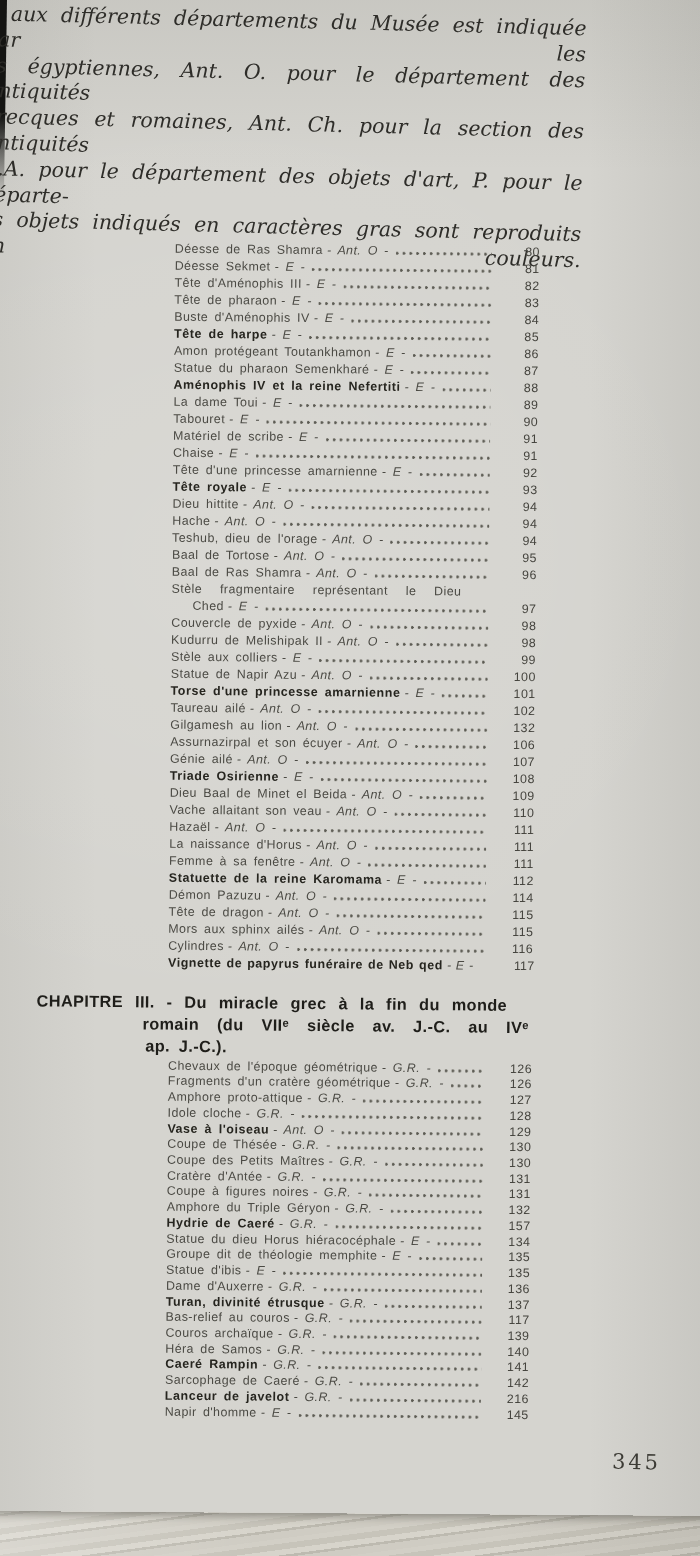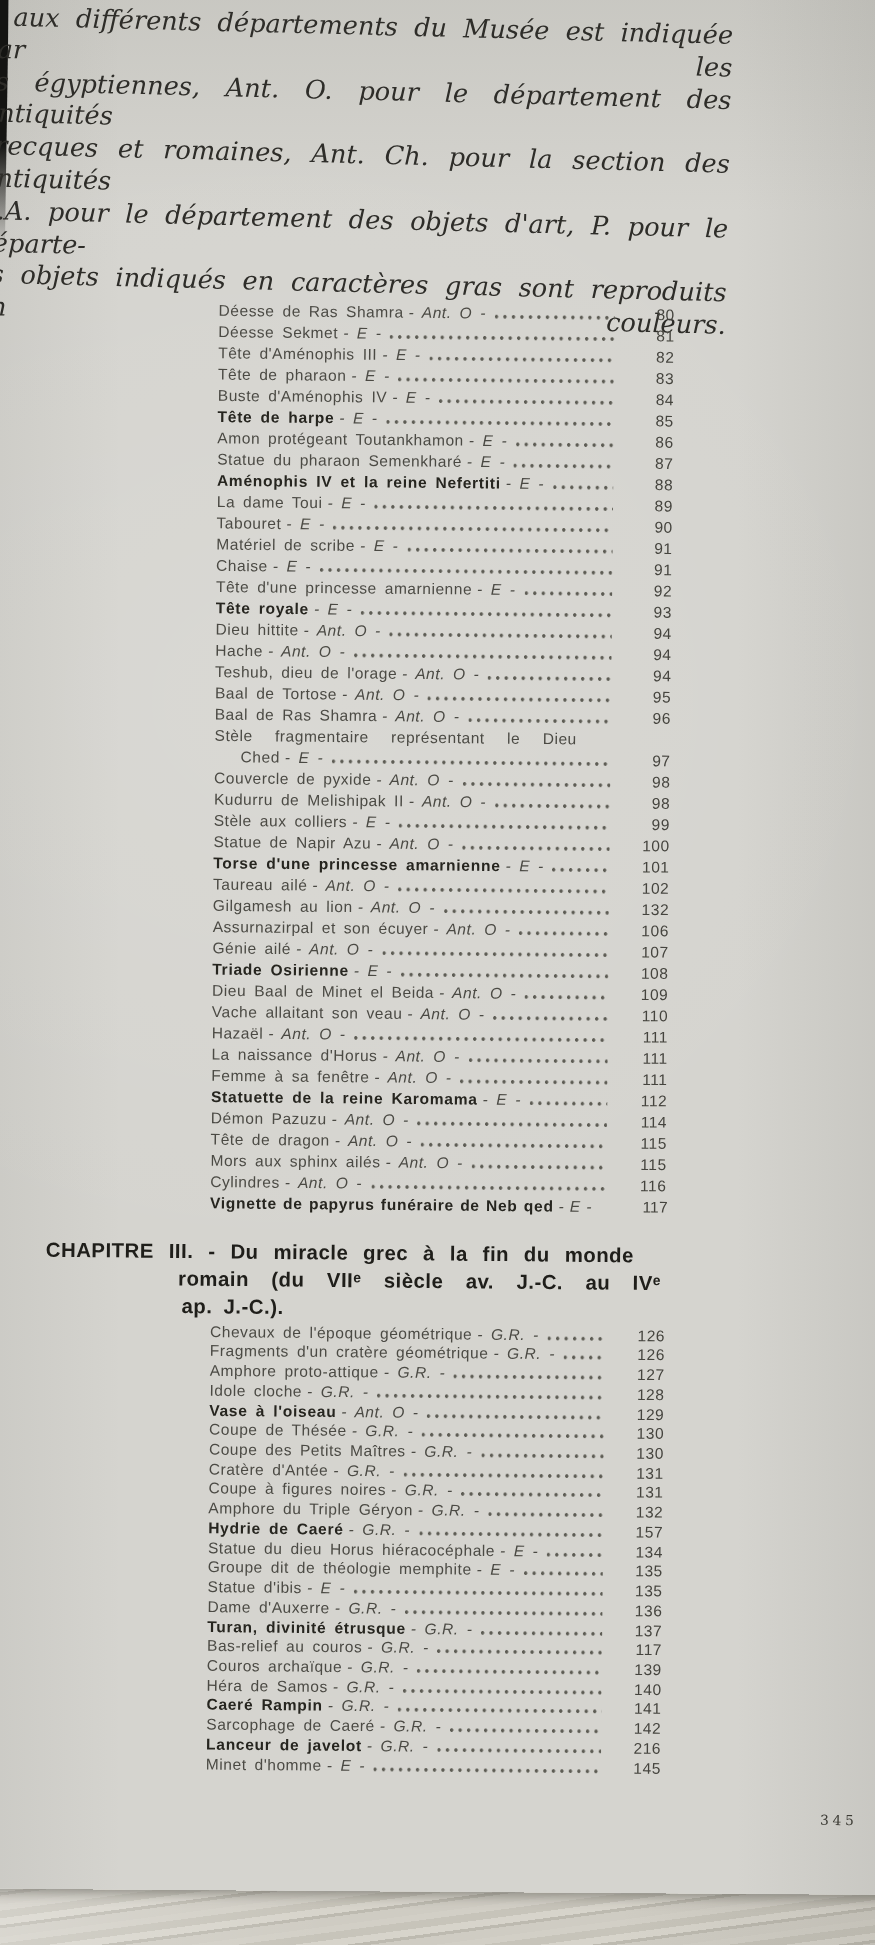--- a/index.html
+++ b/index.html
@@ -39,22 +39,22 @@
   .row.indent{padding-left:196px;}
   .row.tight{letter-spacing:0.2px;word-spacing:1px;}
   .row.tight .dots{margin-right:14px;}
   
   .chap{margin-top:21px;height:66px;color:#1f1e1a;font-weight:700;font-size:16.3px;letter-spacing:0.4px;}
   .chap-line{line-height:22px;white-space:nowrap;}
   .chap-l1{padding-left:44px;word-spacing:7px;}
   .chap-l2{padding-left:150px;word-spacing:13px;}
   .chap-l3{padding-left:153px;word-spacing:4px;}
   
-  .pagenum{position:absolute;left:648px;top:1450px;width:46px;text-align:center;
-    font-family:"DejaVu Serif","Liberation Serif",serif;font-size:11px;letter-spacing:3px;
+  .pagenum{position:absolute;left:612px;top:1450px;width:46px;text-align:center;
+    font-family:"DejaVu Serif","Liberation Serif",serif;font-size:21px;letter-spacing:3px;
     color:#3c3b35;transform:rotate(1deg);}
   
   .wood{position:absolute;left:-12px;top:1511px;width:724px;height:70px;
     transform:rotate(0.4deg);transform-origin:0 0;
     background:
       linear-gradient(to right, rgba(255,255,255,0.22), rgba(255,255,255,0) 38%, rgba(0,0,0,0) 70%, rgba(70,68,60,0.10)),
       repeating-linear-gradient(352deg,#cfccc3 0 7px,#bdbab0 7px 9.5px,#d7d4cb 9.5px 15px,#c7c4ba 15px 21px,#d2cfc6 21px 26px);
     box-shadow:inset 0 7px 9px -4px rgba(88,86,78,0.55);}
 </style>
 </head>
@@ -465,21 +465,21 @@
     <span class="dots"></span>
     <span class="n">142</span>
   </div>
         <div class="row bold">
     <span class="t">Lanceur de javelot</span>
     <span class="d">- G.R. -</span>
     <span class="dots"></span>
     <span class="n">216</span>
   </div>
         <div class="row">
-    <span class="t">Minet d'homme</span>
+    <span class="t">Napir d'homme</span>
     <span class="d">- E -</span>
     <span class="dots"></span>
     <span class="n">145</span>
   </div>
       </div>
   </div>
 
   <div class="pagenum">345</div>
 
   <div class="wood"></div>

